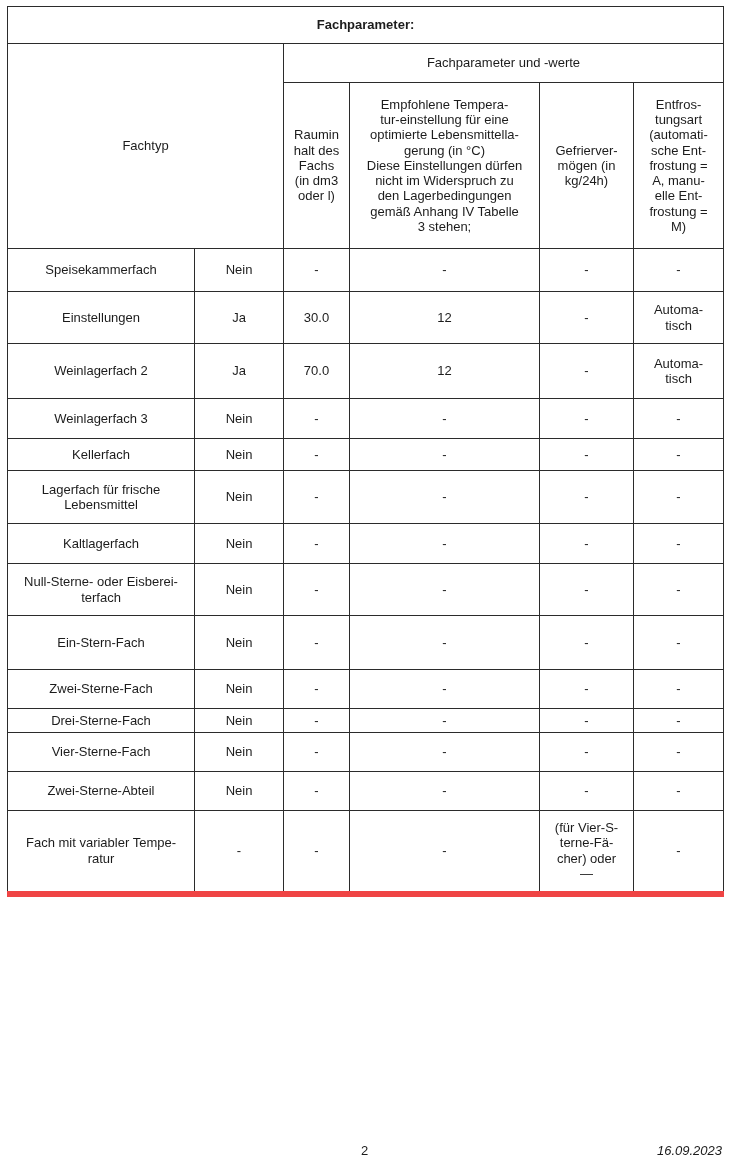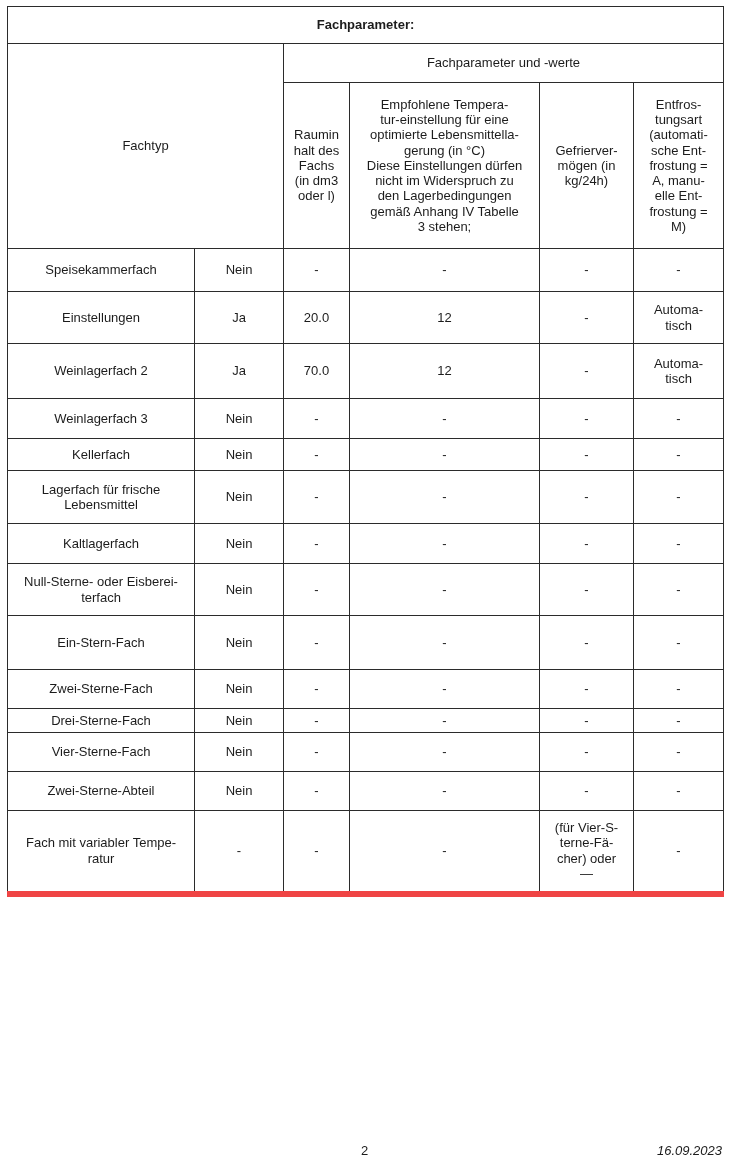--- a/index.html
+++ b/index.html
@@ -119,21 +119,21 @@
         <td class="name-cell">Speisekammerfach</td>
         <td>Nein</td>
         <td>-</td>
         <td>-</td>
         <td>-</td>
         <td>-</td>
       </tr>
       <tr style="height:52px">
         <td class="name-cell">Einstellungen</td>
         <td>Ja</td>
-        <td>20.0</td>
+        <td>30.0</td>
         <td>12</td>
         <td>-</td>
         <td>Automa-
 tisch</td>
       </tr>
       <tr style="height:55px">
         <td class="name-cell">Weinlagerfach 2</td>
         <td>Ja</td>
         <td>70.0</td>
         <td>12</td>

